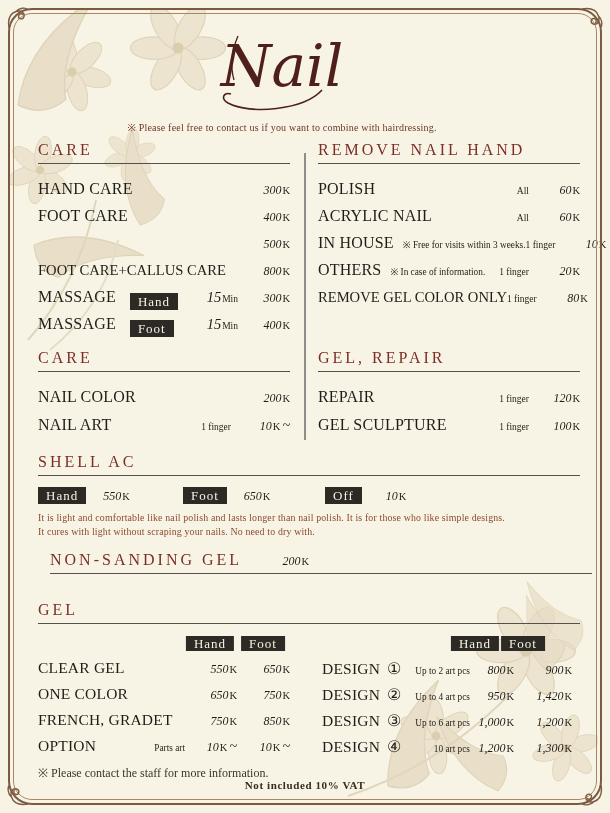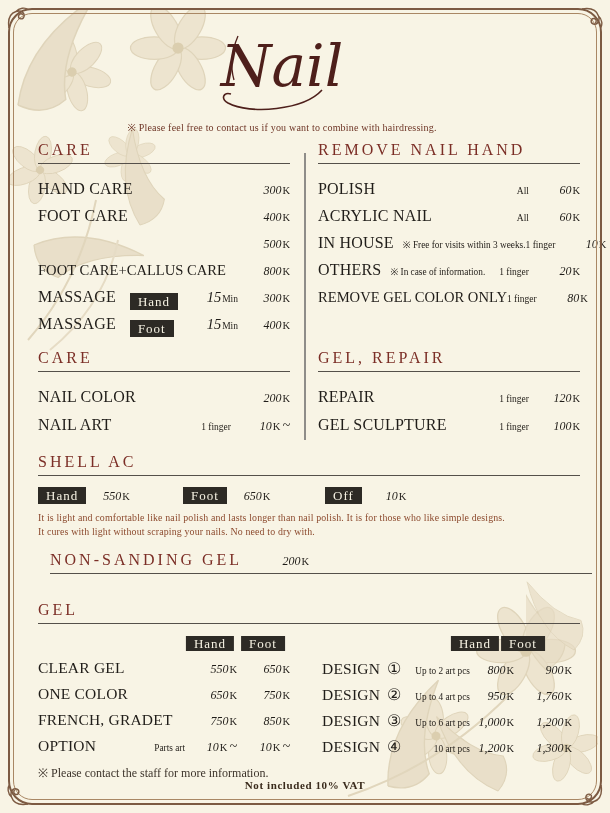--- a/index.html
+++ b/index.html
@@ -328,21 +328,21 @@
       <div class="grow">
         <span class="glabel"><span>DESIGN</span><span class="circ">①</span></span>
         <span class="gqual">Up to 2 art pcs</span>
         <span class="gprice w44"><span class="num">800</span><span class="k">K</span></span>
         <span class="gprice w58"><span class="num">900</span><span class="k">K</span></span>
       </div>
       <div class="grow">
         <span class="glabel"><span>DESIGN</span><span class="circ">②</span></span>
         <span class="gqual">Up to 4 art pcs</span>
         <span class="gprice w44"><span class="num">950</span><span class="k">K</span></span>
-        <span class="gprice w58"><span class="num">1,760</span><span class="k">K</span></span>
+        <span class="gprice w58"><span class="num">1,420</span><span class="k">K</span></span>
       </div>
       <div class="grow">
         <span class="glabel"><span>DESIGN</span><span class="circ">③</span></span>
         <span class="gqual">Up to 6 art pcs</span>
         <span class="gprice w44"><span class="num">1,000</span><span class="k">K</span></span>
         <span class="gprice w58"><span class="num">1,200</span><span class="k">K</span></span>
       </div>
       <div class="grow">
         <span class="glabel"><span>DESIGN</span><span class="circ">④</span></span>
         <span class="gqual">10 art pcs</span>

